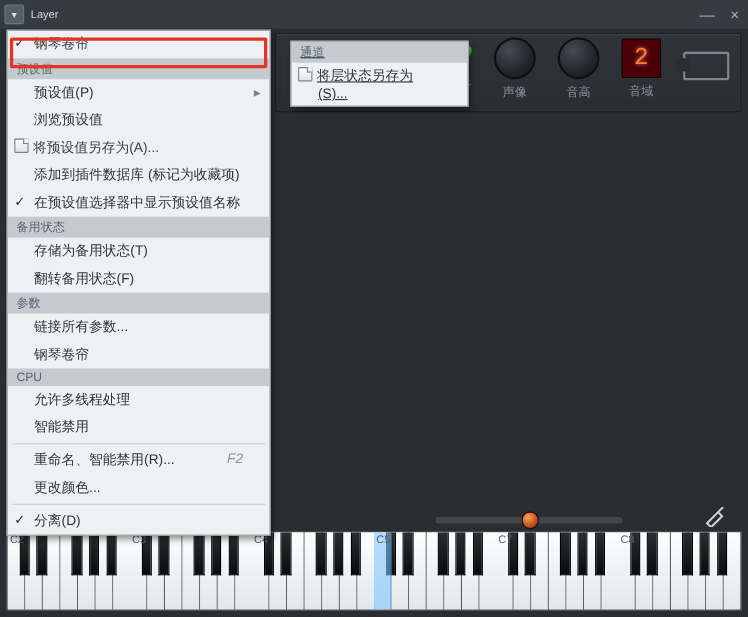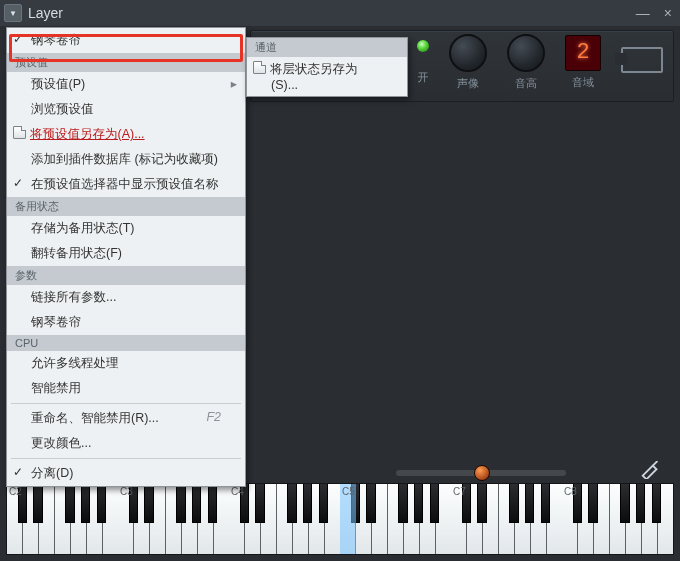--- a/index.html
+++ b/index.html
@@ -30,21 +30,21 @@
     padding-left: 4px;
   }
   .titlebar .arrow-btn {
     width:16px; height:16px;
     background:#565e66; border:1px solid #6b747e;
     border-radius:2px; display:flex;
     align-items:center; justify-content:center;
     margin-right:6px; font-size:9px; line-height:1;
     color:#e0e5eb;
   }
-  .titlebar .title { font-size:14px; }
+  .titlebar .title { font-size:10px; }
   .titlebar .right {
     margin-left:auto; display:flex; align-items:center;
     padding-right:8px; gap:14px; color:#a8b0bb;
   }
   .titlebar .right span { font-size:14px; cursor:default; }
   .control-strip {
     position:absolute;
     top:30px; left:250px; right:6px;
     height:70px;
     background:linear-gradient(#2f3439,#2a2e33);
@@ -162,33 +162,33 @@
   .menu .sect {
     background:#c4cacf; color:#5b646d;
     padding:2px 8px; font-size:11px;
   }
   .menu .item {
     padding:4px 24px 4px 24px;
     position:relative;
     font-size:12.5px;
     cursor:default;
   }
-  .menu .item.dis { color:#b91c1c;text-decoration:underline; }
+  .menu .item.dis { color:#404040; }
   .menu .item .chk {
     position:absolute; left:6px; top:4px; font-size:12px;
   }
   .menu .item .shc { float:right; color:#8c9399; margin-left:18px; font-style:italic;}
   .menu hr {
     border:none; border-top:1px solid #c8cdd2; margin:2px 4px;
   }
   .menu .item.arrow:after{
     content:"▸"; position:absolute; right:8px; top:4px; color:#7a828b;
   }
   .menu1 { top:27px; left:6px; width:238px; }
-  .menu2 { top:37px; left:246px; width:160px; }
+  .menu2 { top:37px; left:264px; width:160px;text-decoration:underline; }
   .red-box{
     position:absolute;
     border:3px solid #e53426;
     border-radius:2px;
     z-index:30;
     pointer-events:none;
   }
   #red1{ top:34px; left:9px; width:228px; height:22px;}
   .file-ico{
     display:inline-block;width:11px;height:11px;margin-right:4px;

